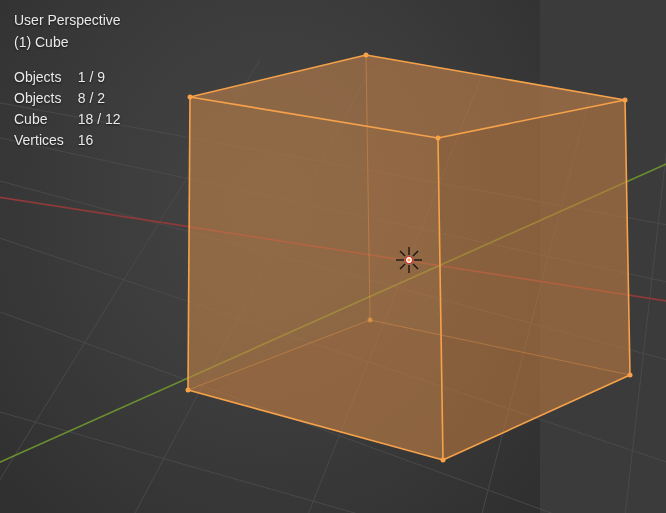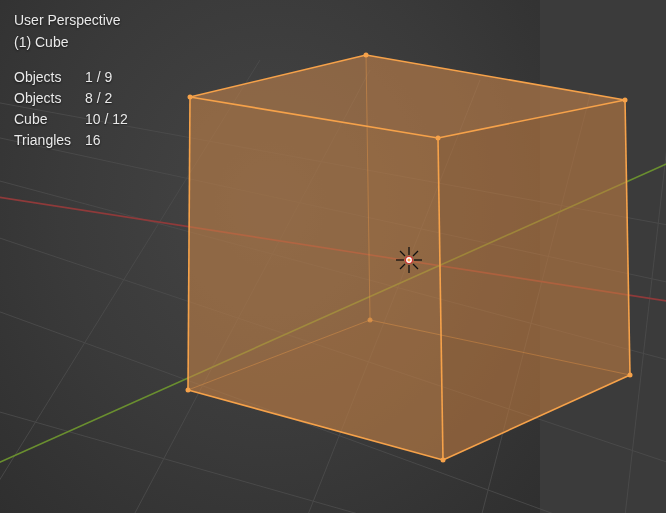--- a/index.html
+++ b/index.html
@@ -145,23 +145,23 @@
           <tr>
         <td class="k">Objects</td>
         <td>1 / 9</td>
       </tr>
       <tr>
         <td class="k">Objects</td>
         <td>8 / 2</td>
       </tr>
       <tr>
         <td class="k">Cube</td>
-        <td>10 / 12</td>
+        <td>18 / 12</td>
       </tr>
       <tr>
-        <td class="k">Triangles</td>
+        <td class="k">Vertices</td>
         <td>16</td>
       </tr>
     </tbody>
       </table>
   </div>
 
 </div>
 
 </body></html>

